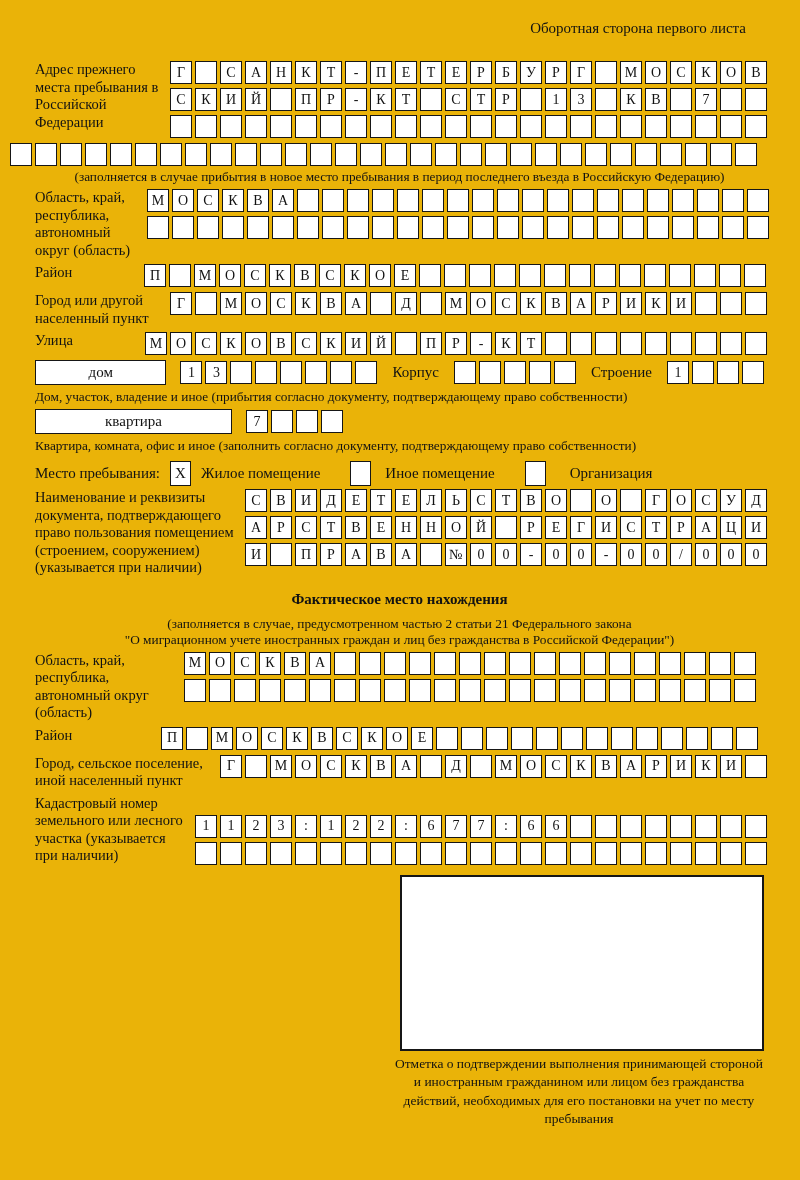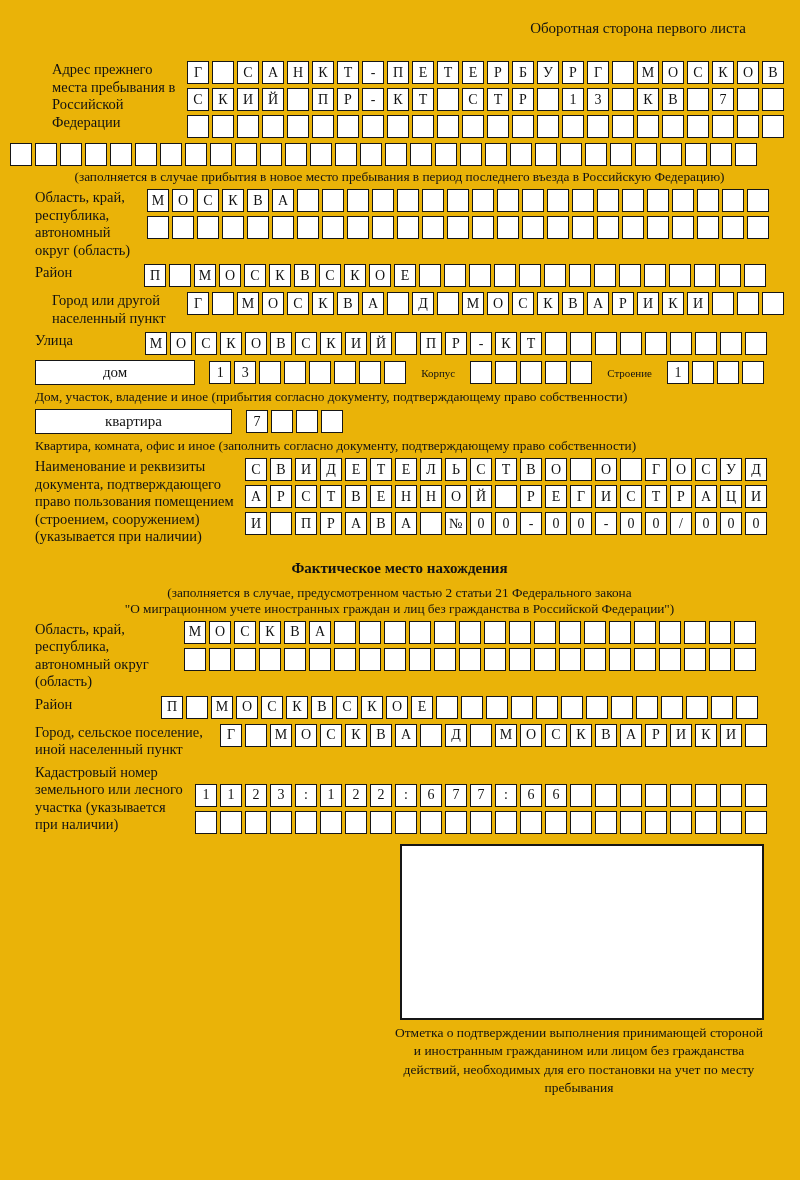--- a/index.html
+++ b/index.html
@@ -9,21 +9,21 @@
     box-sizing:border-box;
     padding:20px 36px 0 35px;
     background:#eab308;
     color:#121212;
     font-family:"Liberation Serif","DejaVu Serif",serif;
     overflow:hidden;
   }
   .header-note{text-align:right;font-size:15px;padding-right:18px;margin-bottom:24px;}
   .frow{display:flex;align-items:flex-start;margin-bottom:5px;}
   .flabel{font-size:14.5px;line-height:17.5px;flex:0 0 auto;box-sizing:border-box;padding-right:8px;}
-  .w135{width:135px;margin-left:17px;} .w112{width:112px;} .w109{width:109px;} .w110{width:110px;}
+  .w135{width:135px;} .w112{width:112px;} .w109{width:109px;} .w110{width:110px;}
   .w210{width:210px;} .w149{width:149px;} .w126{width:126px;} .w185{width:185px;} .w160{width:160px;}
   .grid{display:flex;flex-direction:column;gap:4px;}
   .grid.offset20{margin-top:20px;}
   .boxrow{display:flex;gap:3px;}
   .cellbox{
     box-sizing:border-box;flex:0 0 auto;
     width:22px;height:23px;
     border:1.7px solid #161616;
     display:flex;align-items:center;justify-content:center;
     font-size:14px;line-height:1;background:#fff;
@@ -33,21 +33,21 @@
   .caption.center{text-align:center;}
   .caption.mb{margin-bottom:4px;}
   .sec-title{text-align:center;font-weight:bold;font-size:15.5px;margin:9px 0 8px;}
   .sub-title{text-align:center;font-weight:bold;font-size:15px;margin:14px 0 8px;}
   .houserow{display:flex;align-items:center;gap:14px;margin:2px 0 4px;}
   .widebox{
     box-sizing:border-box;border:1.7px solid #161616;height:25px;
     display:flex;align-items:center;justify-content:center;font-size:15px;background:#fff;
   }
   .widebox.dom{width:165px;} .widebox.kvartira{width:197px;}
-  .inline-label{font-size:11px;padding:0 1px;}
+  .inline-label{font-size:15px;padding:0 1px;}
   .stayrow{display:flex;align-items:center;margin:7px 0 3px;font-size:15px;}
   .checkbox{
     box-sizing:border-box;width:21px;height:25px;border:1.7px solid #161616;
     display:flex;align-items:center;justify-content:center;font-size:15px;flex:0 0 auto;background:#fff;
   }
   .gap10{margin-left:10px;} .gap14{margin-left:14px;} .gap24{margin-left:24px;} .gap30{margin-left:30px;}
   .choose-note{font-size:13.3px;margin:0 0 6px 240px;}
   .stampbox{
     box-sizing:border-box;width:364px;height:176px;border:2px solid #161616;
     margin:10px 0 4px 365px;background:#fff;
@@ -376,20 +376,29 @@
     <div class="widebox kvartira">квартира</div>
     <div class="boxrow">
         <span class="cellbox">7</span>
         <span class="cellbox"></span>
         <span class="cellbox"></span>
         <span class="cellbox"></span>
       </div>
   </div>
   <div class="caption mb">Квартира, комната, офис и иное (заполнить согласно документу, подтверждающему право собственности)</div>
 
+  <div class="stayrow">
+    <span>Место пребывания:</span>
+    <span class="checkbox gap10">X</span>
+    <span class="gap10">Жилое помещение</span>
+    <span class="checkbox gap30"></span>
+    <span class="gap14">Иное помещение</span>
+    <span class="checkbox gap30"></span>
+    <span class="gap24">Организация</span>
+  </div>
 
   <div class="frow">
     <div class="flabel w210">Наименование и реквизиты документа, подтверждающего право пользования помещением (строением, сооружением) (указывается при наличии)</div>
     <div class="grid">
       <div class="boxrow">
           <span class="cellbox">С</span>
           <span class="cellbox">В</span>
           <span class="cellbox">И</span>
           <span class="cellbox">Д</span>
           <span class="cellbox">Е</span>

